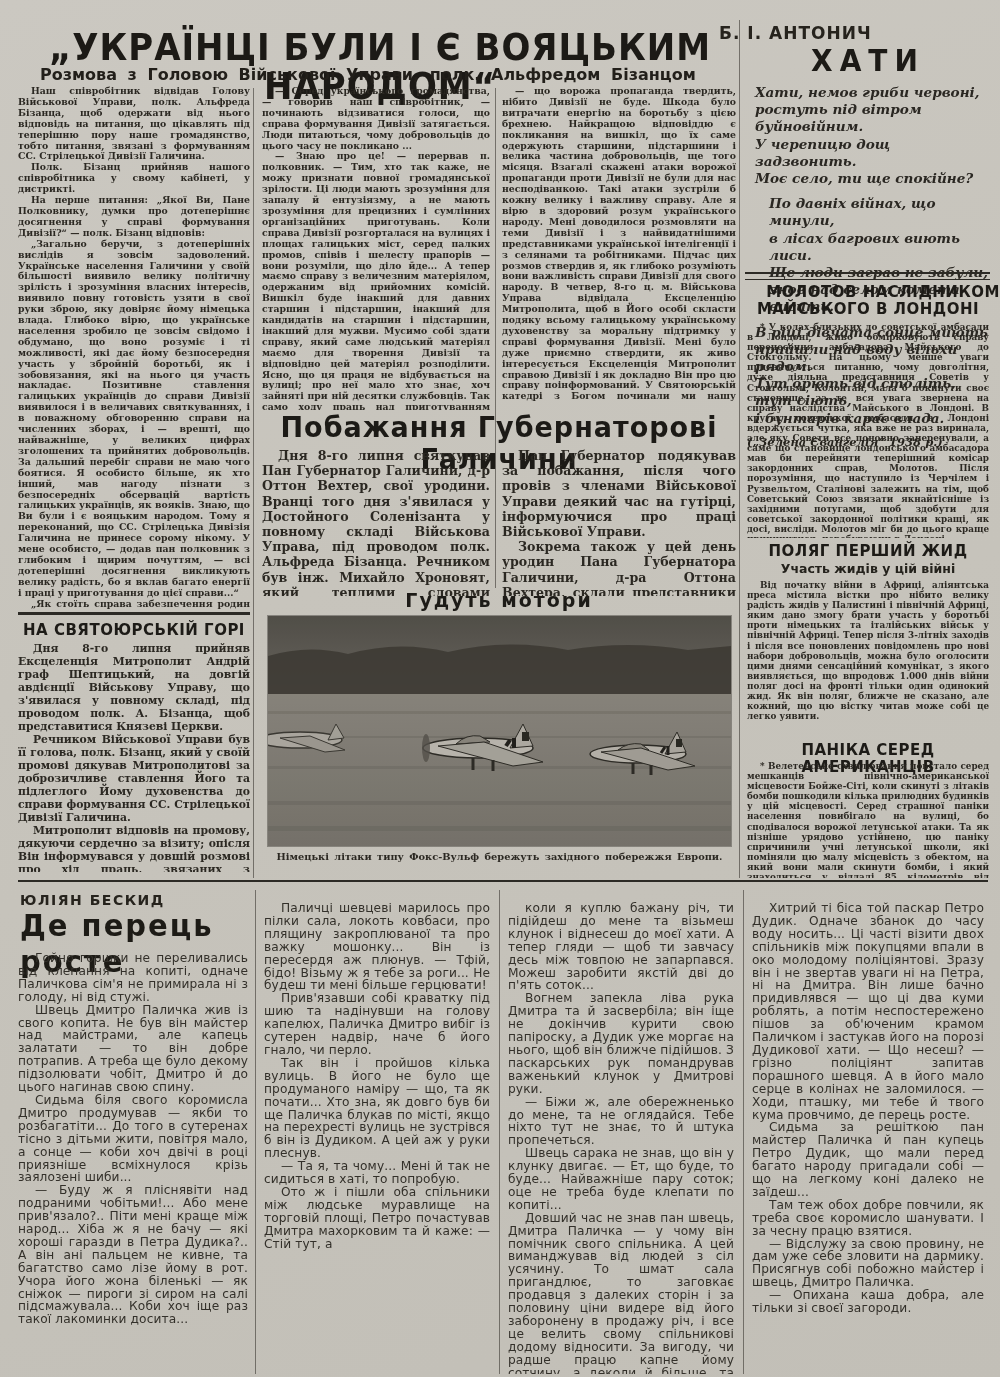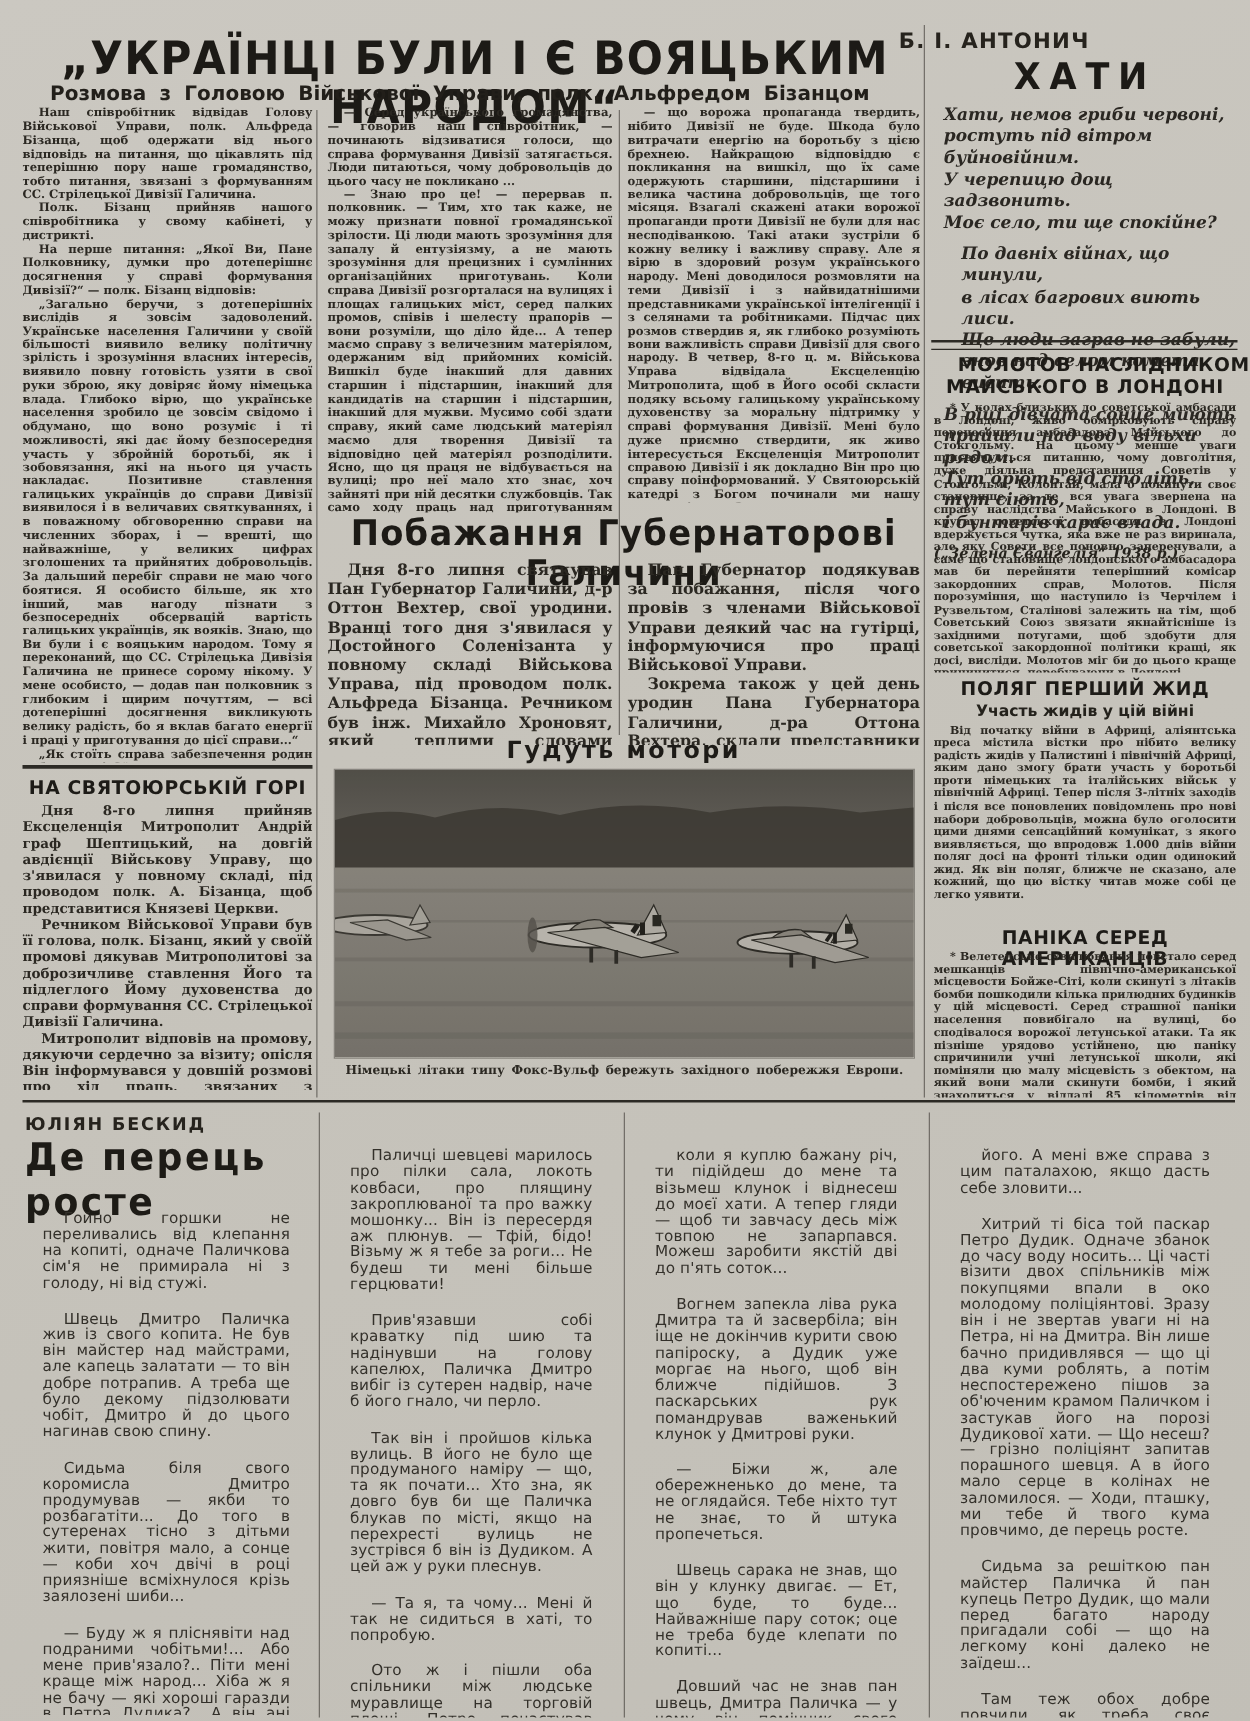--- a/index.html
+++ b/index.html
@@ -42,21 +42,21 @@
     font:800 19px/21px "DejaVu Sans",sans-serif;letter-spacing:2px;color:#1d1b17;}
   .svyat{overflow:hidden;text-align:justify;}
   .svyat p{margin:0;text-indent:15px;font:700 10.8px/13px "DejaVu Serif",serif;color:#2b2822;}
   .caption{left:268px;top:851px;width:463px;text-align:center;
     font:700 9.8px/12px "DejaVu Serif",serif;word-spacing:2px;color:#2b2822;}
   
   .feuil-author{left:20px;top:893px;font:700 14px/15px "DejaVu Sans",sans-serif;letter-spacing:1.5px;}
   .feuil-title{left:20px;top:908px;width:240px;font:800 29px/34px "DejaVu Sans",sans-serif;
     letter-spacing:2px;color:#1d1b16;transform:scaleY(1.05);transform-origin:top;}
   .feuil{overflow:hidden;text-align:justify;}
-  .feuil p{margin:16px;text-indent:17px;font:400 12.2px/12.9px "DejaVu Sans",sans-serif;
+  .feuil p{margin:0;text-indent:17px;font:400 12.2px/12.9px "DejaVu Sans",sans-serif;
     color:#33302a;letter-spacing:.1px;}
   .photo{left:268px;top:616px;width:463px;height:230px;box-shadow:0 0 0 1px rgba(40,38,33,.4);}
 </style>
 </head>
 <body>
 
 <div class="page">
 
   <div class="abs main-headline">„УКРАЇНЦІ БУЛИ І Є ВОЯЦЬКИМ НАРОДОМ“</div>
   <div class="abs main-subhead">Розмова з Головою Військової Управи, полк. Альфредом Бізанцом</div>
@@ -218,21 +218,20 @@
       <p>Ото ж і пішли оба спільники між людське муравлище на торговій площі, Петро почастував Дмитра махорковим та й каже: — Стій тут, а</p>
     </div>
   <div class="abs feuil" style="left:508px;top:902px;width:226px;height:472px;">
       <p>коли я куплю бажану річ, ти підійдеш до мене та візьмеш клунок і віднесеш до моєї хати. А тепер гляди — щоб ти завчасу десь між товпою не запарпався. Можеш заробити якстій дві до п'ять соток...</p>
       <p>Вогнем запекла ліва рука Дмитра та й засвербіла; він іще не докінчив курити свою папіроску, а Дудик уже моргає на нього, щоб він ближче підійшов. З паскарських рук помандрував важенький клунок у Дмитрові руки.</p>
       <p>— Біжи ж, але обережненько до мене, та не оглядайся. Тебе ніхто тут не знає, то й штука пропечеться.</p>
       <p>Швець сарака не знав, що він у клунку двигає. — Ет, що буде, то буде... Найважніше пару соток; оце не треба буде клепати по копиті...</p>
       <p>Довший час не знав пан швець, Дмитра Паличка — у чому він помічник свого спільника. А цей виманджував від людей з сіл усячину. То шмат сала пригандлює, то заговкає продавця з далеких сторін і за половину ціни видере від його заборонену в продажу річ, і все це велить свому спільникові додому відносити. За вигоду, чи радше працю капне йому сотчину, а деколи й більше, та сам у кулак сміється. — Зловлять, то</p>
     </div>
   <div class="abs feuil" style="left:752px;top:902px;width:232px;height:472px;">
-      <p>його. А мені вже справа з цим паталахою, якщо дасть себе зловити...</p>
       <p>Хитрий ті біса той паскар Петро Дудик. Одначе збанок до часу воду носить... Ці часті візити двох спільників між покупцями впали в око молодому поліціянтові. Зразу він і не звертав уваги ні на Петра, ні на Дмитра. Він лише бачно придивлявся — що ці два куми роблять, а потім неспостережено пішов за об'юченим крамом Паличком і застукав його на порозі Дудикової хати. — Що несеш? — грізно поліціянт запитав порашного шевця. А в його мало серце в колінах не заломилося. — Ходи, пташку, ми тебе й твого кума провчимо, де перець росте.</p>
       <p>Сидьма за решіткою пан майстер Паличка й пан купець Петро Дудик, що мали перед багато народу пригадали собі — що на легкому коні далеко не заїдеш...</p>
       <p>Там теж обох добре повчили, як треба своє коромисло шанувати. І за чесну працю взятися.</p>
       <p>— Відслужу за свою провину, не дам уже себе зловити на дармику. Присягнув собі побожно майстер і швець, Дмитро Паличка.</p>
       <p>— Опихана каша добра, але тільки зі своєї загороди.</p>
     </div>
 
 </div>
 
 </body></html>

